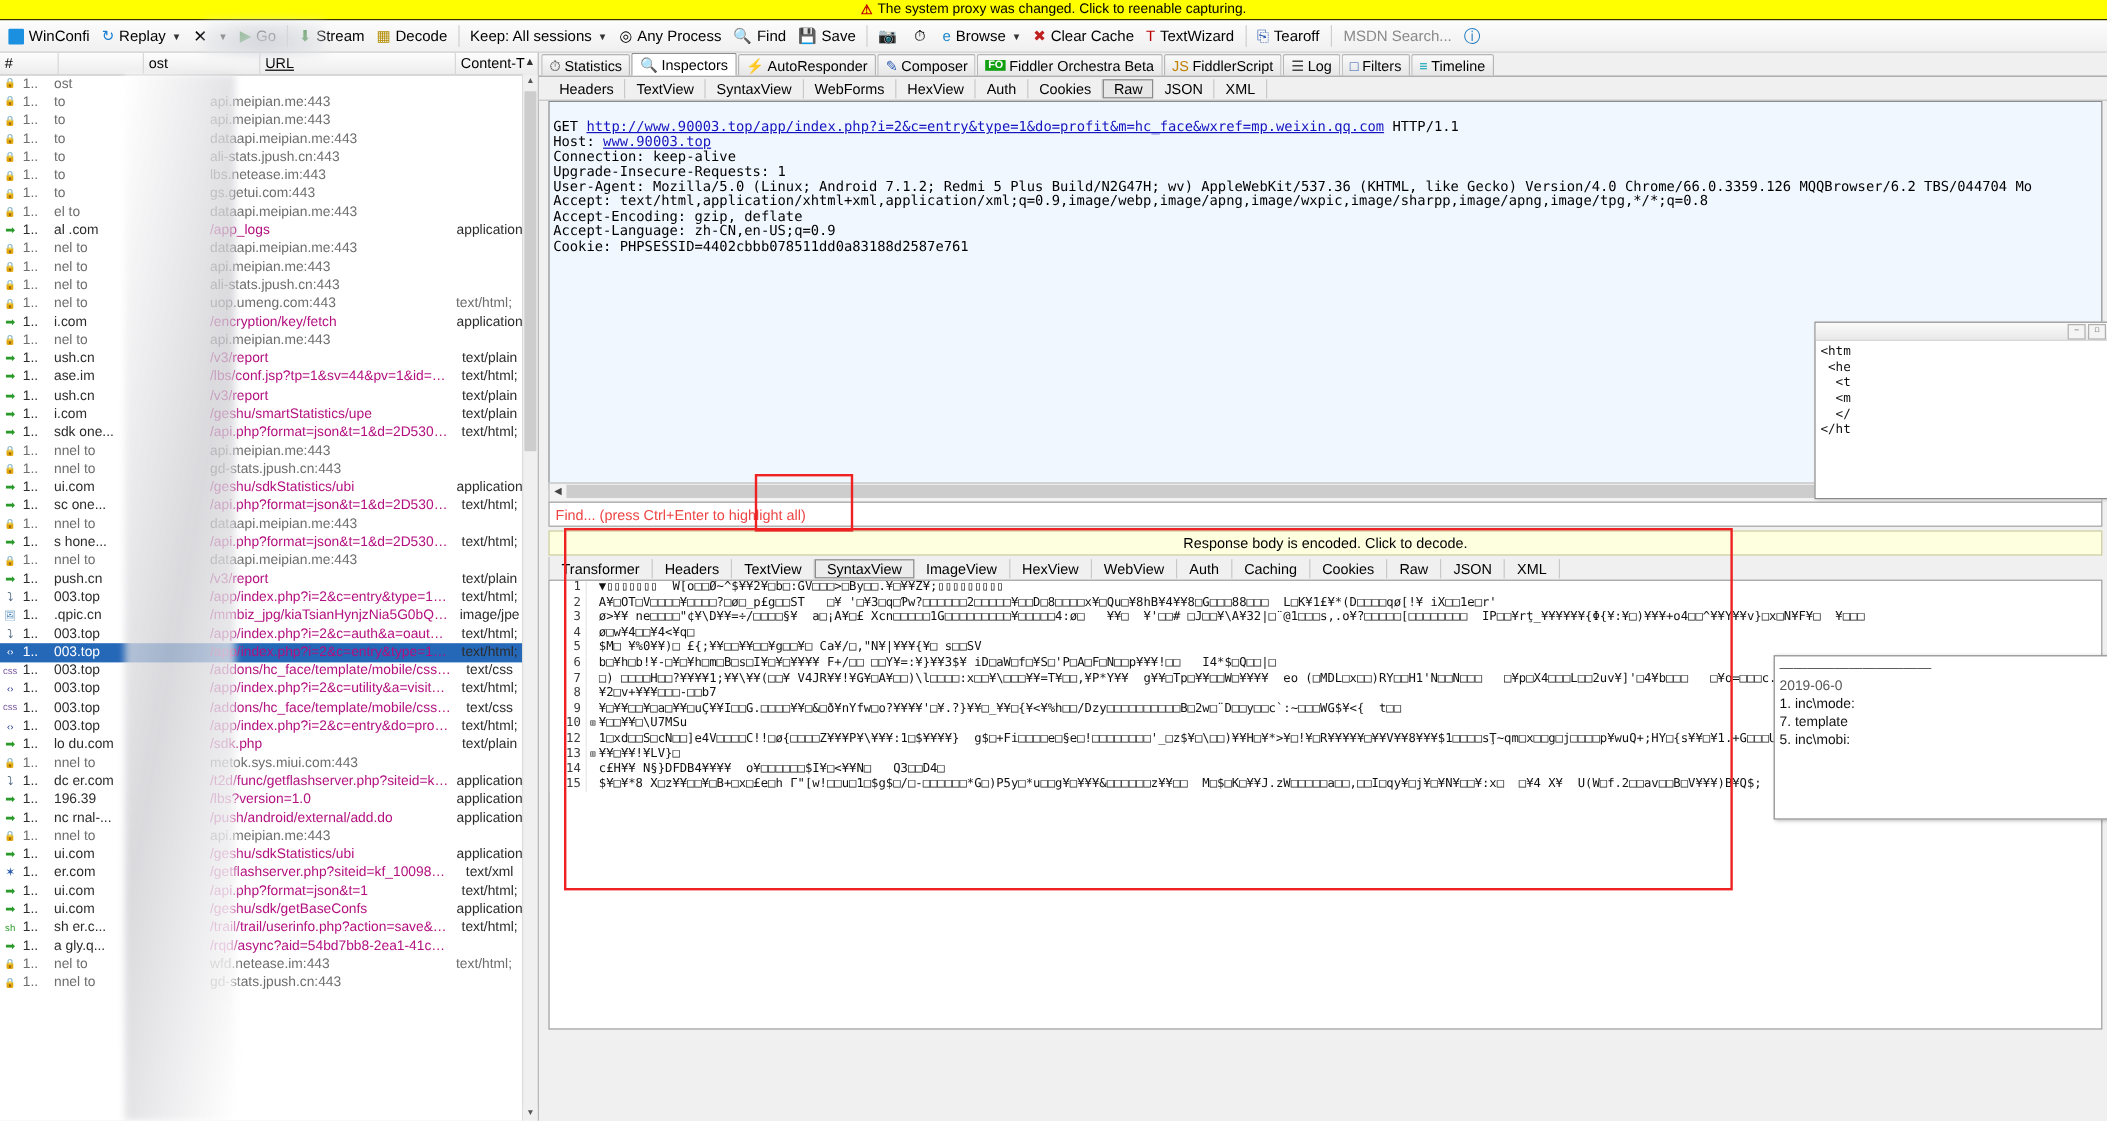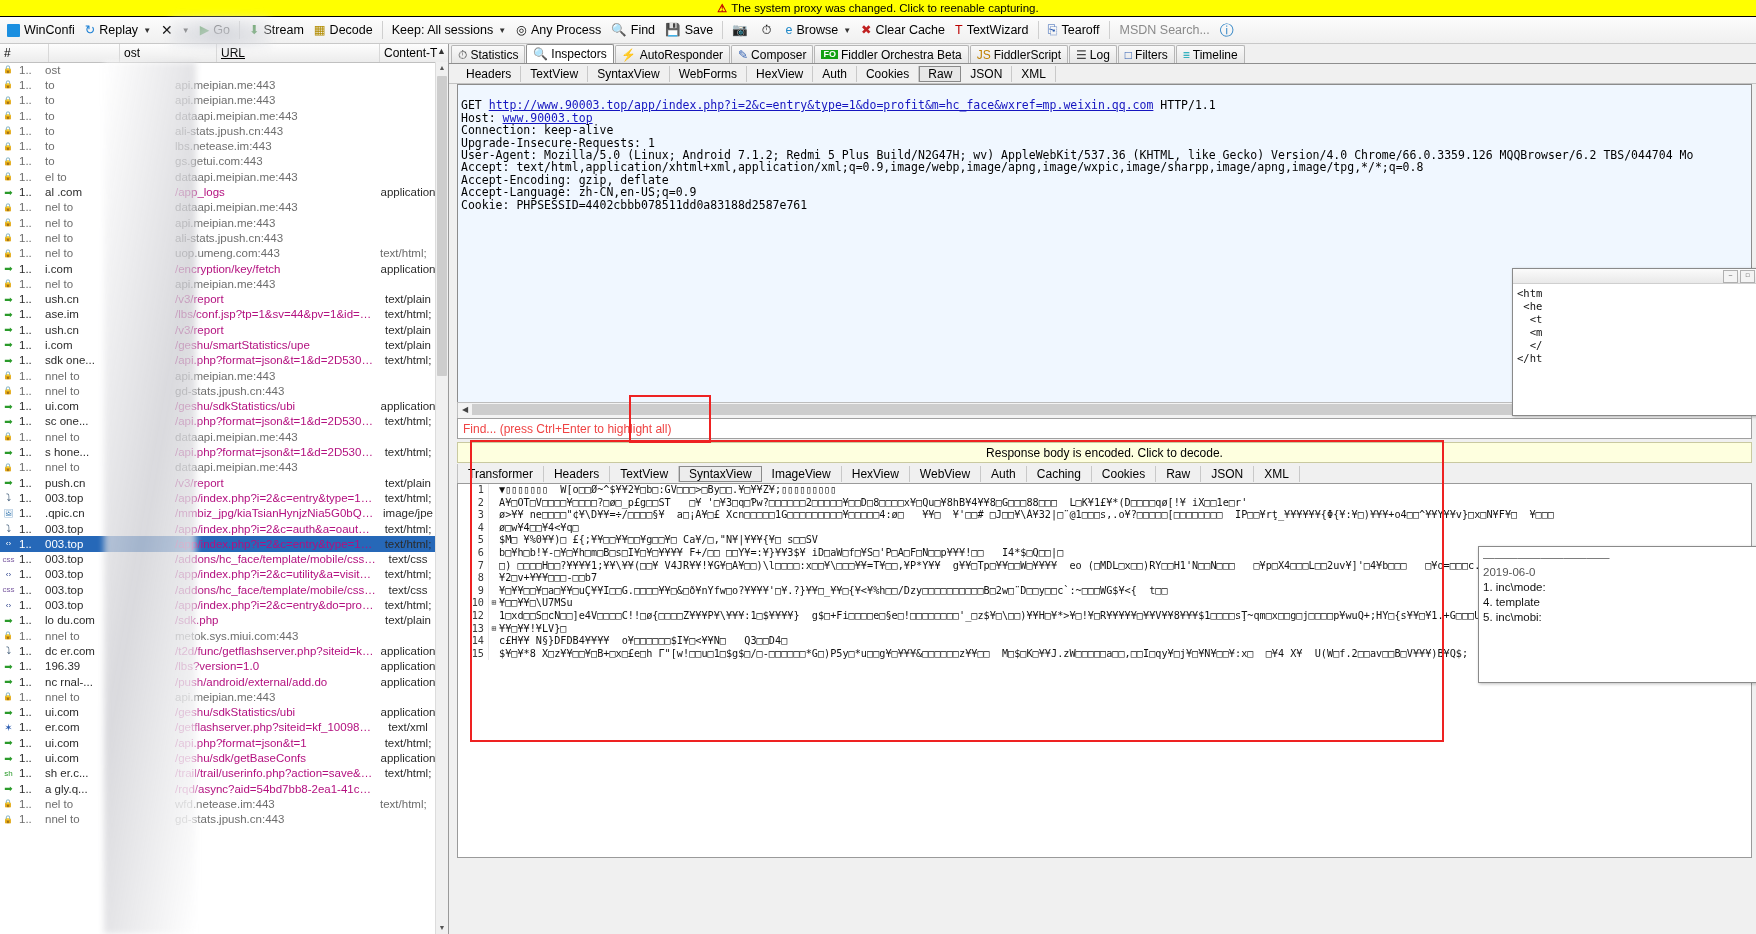--- a/index.html
+++ b/index.html
@@ -746,16 +746,16 @@
 
   <div class="popup" style="left:1512px;top:268px;width:244px;height:146px;">
     <div class="pbar">
       <div class="pb">⎯</div>
       <div class="pb">☐</div>
     </div>
     <div class="pbody" id="htmlSnippet"><div>&lt;htm</div><div> &lt;he</div><div>  &lt;t</div><div>  &lt;m</div><div>  &lt;/</div><div>&lt;/ht</div></div>
   </div>
 
   <div class="popup popup2" style="left:1478px;top:546px;width:278px;height:135px;">
-    <div class="pbody" id="logPanel"><div class="dash">———————————</div><div class="dash">2019-06-0</div><div>1. inc\mode:</div><div>4. template</div><div>5. inc\mobi:</div></div>
+    <div class="pbody" id="logPanel"><div class="dash">———————————</div><div class="dash">2019-06-0</div><div>1. inc\mode:</div><div>7. template</div><div>5. inc\mobi:</div></div>
   </div>
 
 </div>
 
 </body></html>

